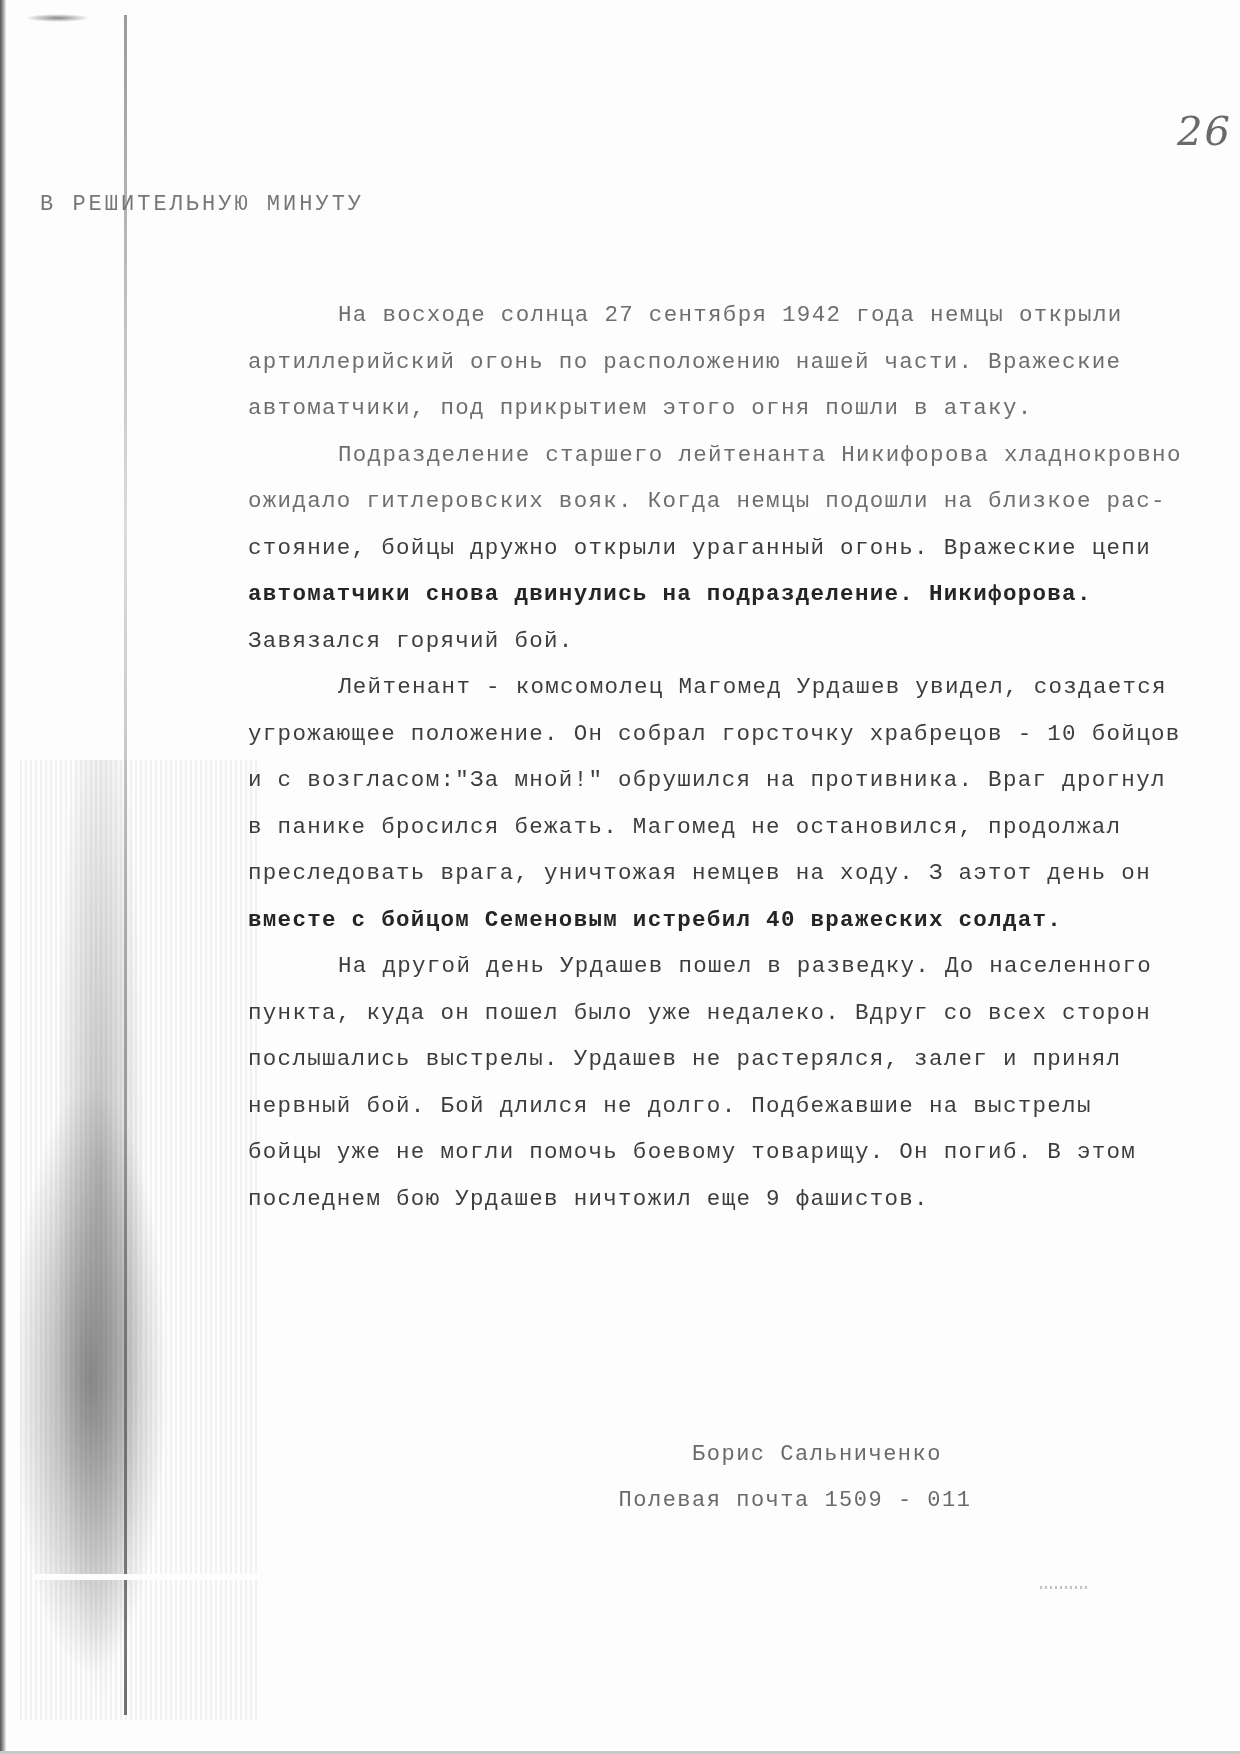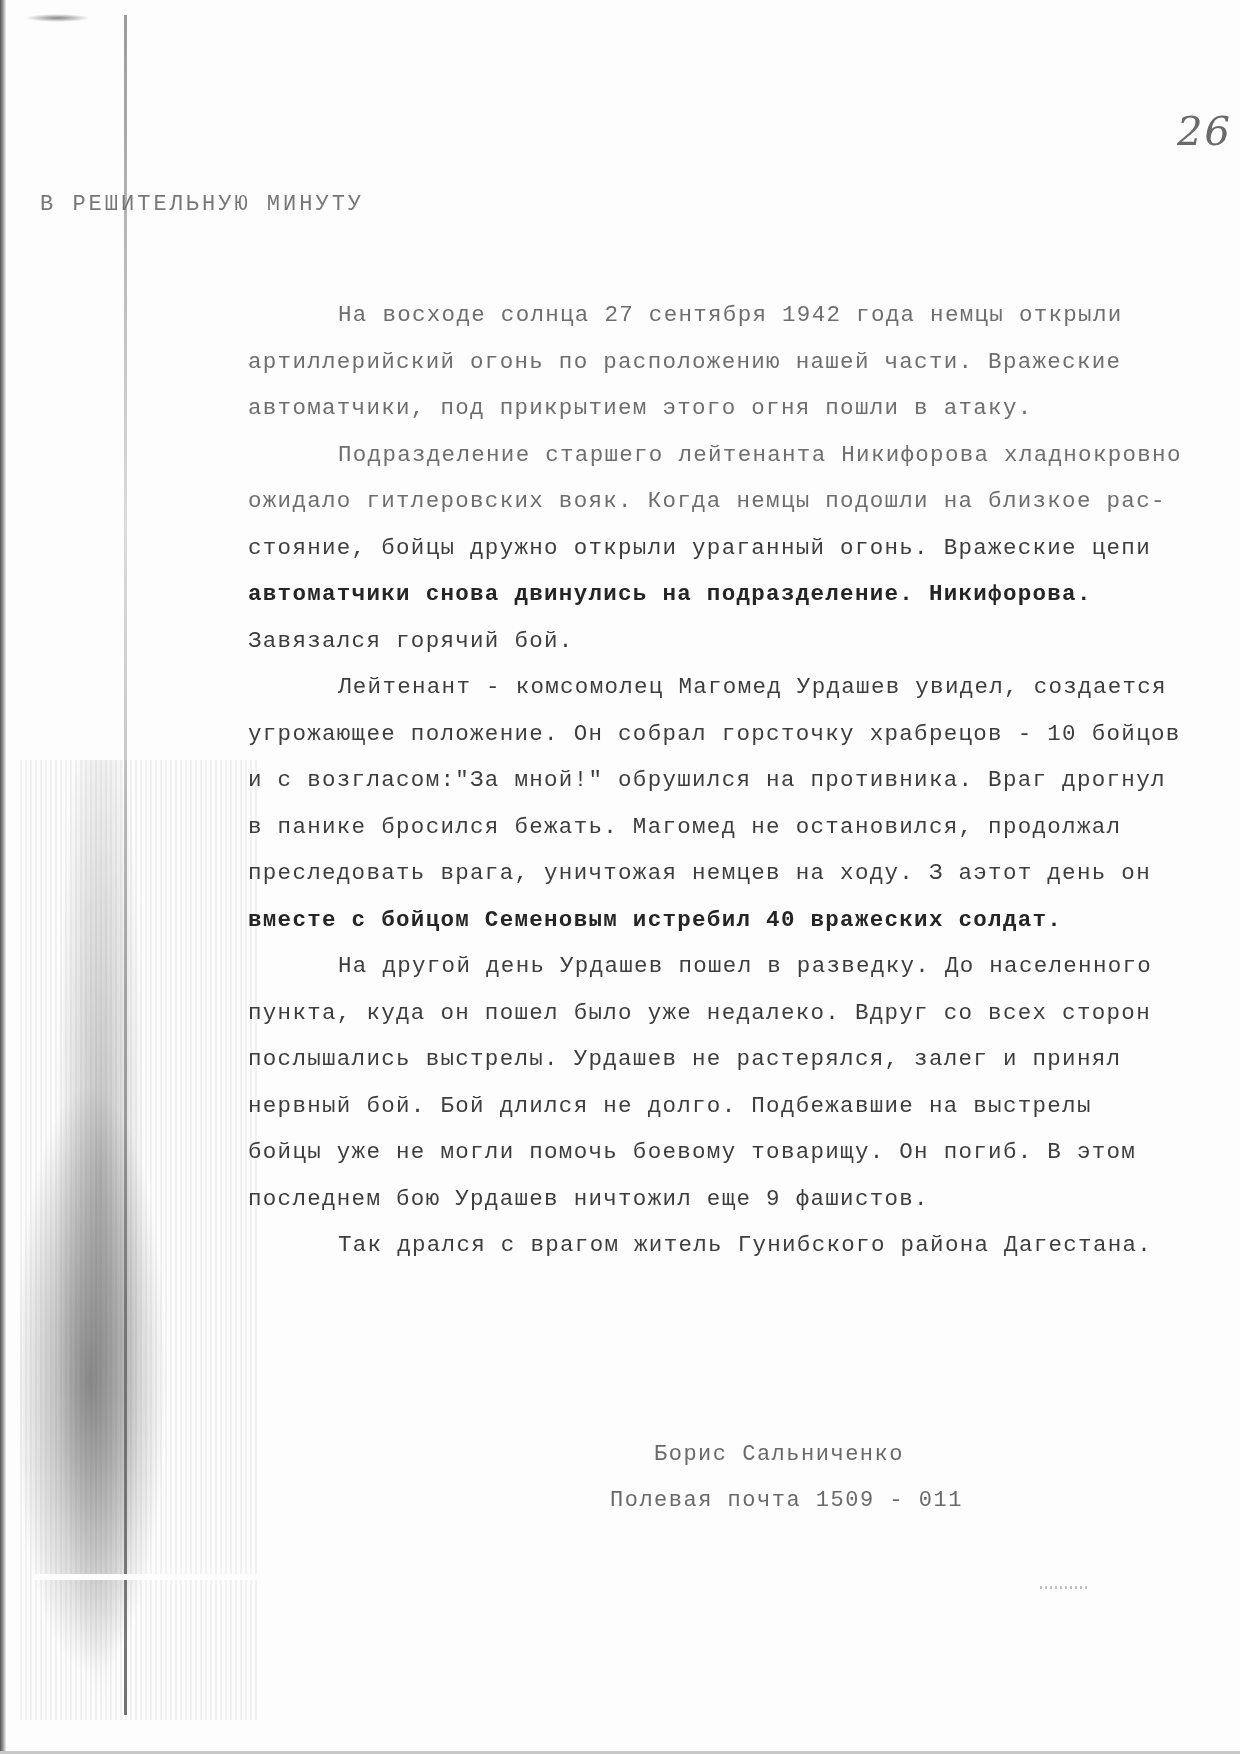--- a/index.html
+++ b/index.html
@@ -44,21 +44,21 @@
     .body-text { position: absolute; left: 204px; top: 292px; width: 960px; margin-left: 44px; }
     .line {
       height: 46.5px; line-height: 46.5px; font-size: 22.5px; white-space: nowrap;
       letter-spacing: 1.3px;
     }
     .line.indent { padding-left: 90px; }
     .line.dark { color: #252525; font-weight: bold; }
     .line.mid { color: #3d3d3d; }
     .line.light { color: #6e6e6e; }
     .signature { position: absolute; left: 610px; top: 1432px; width: 370px; }
-    .sig-line { font-size: 22px; line-height: 46px; color: #6a6a6a; letter-spacing: 1.5px; }
+    .sig-line { font-size: 22px; line-height: 46px; color: #6a6a6a; letter-spacing: 1.5px; text-align: center; }
     .sig-name { padding-left: 44px; }
     .dots { position: absolute; left: 1040px; top: 1586px; width: 50px; height: 3px;
       background: repeating-linear-gradient(90deg, #999 0 2px, transparent 2px 5px); opacity: .6; }
     .bottom-edge { position: absolute; left: 0; right: 0; bottom: 0; height: 3px; background: #c8c8c8; }
   </style>
 </head>
 <body>
 
 <div class="page">
   <div class="edge-left"></div>
@@ -85,21 +85,20 @@
     <div class="line mid">и с возгласом:"За мной!" обрушился на противника. Враг дрогнул</div>
     <div class="line mid">в панике бросился бежать. Магомед не остановился, продолжал</div>
     <div class="line mid">преследовать врага, уничтожая немцев на ходу. З аэтот день он</div>
     <div class="line dark">вместе с бойцом Семеновым истребил 40 вражеских солдат.</div>
     <div class="line indent mid">На другой день Урдашев пошел в разведку. До населенного</div>
     <div class="line mid">пункта, куда он пошел было уже недалеко. Вдруг со всех сторон</div>
     <div class="line mid">послышались выстрелы. Урдашев не растерялся, залег и принял</div>
     <div class="line mid">нервный бой. Бой длился не долго. Подбежавшие на выстрелы</div>
     <div class="line mid">бойцы уже не могли помочь боевому товарищу. Он погиб. В этом</div>
     <div class="line mid">последнем бою Урдашев ничтожил еще 9 фашистов.</div>
-    <div class="line indent mid">Так дрался с врагом житель Гунибского района Дагестана.</div>
   </div>
 
   <div class="signature">
     <div class="sig-line sig-name">Борис Сальниченко</div>
     <div class="sig-line">Полевая почта 1509 - 011</div>
   </div>
 
   <div class="dots"></div>
   <div class="bottom-edge"></div>
 </div>

